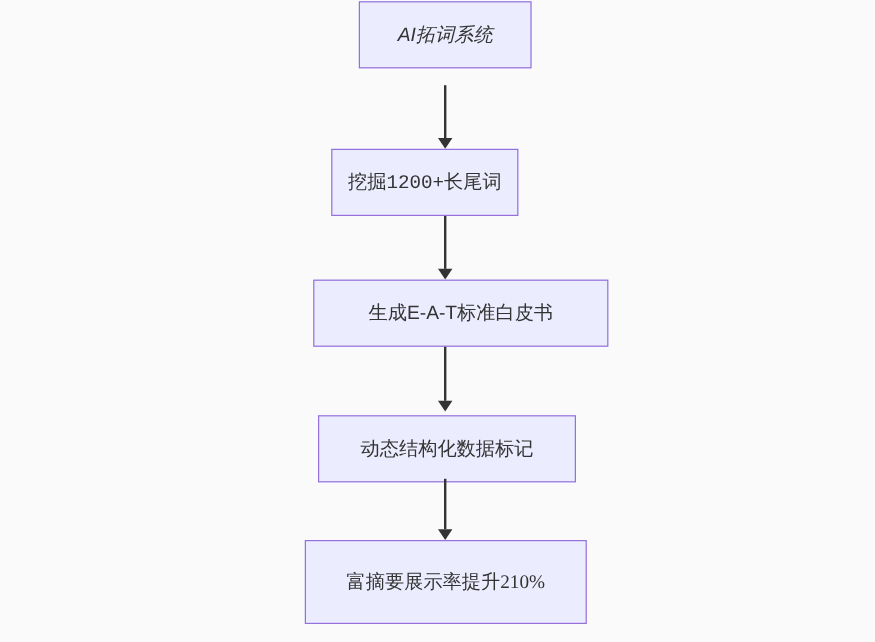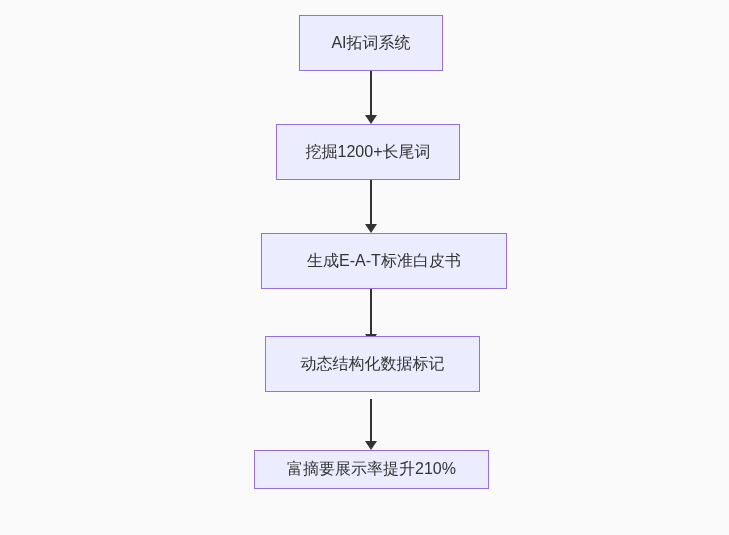--- a/index.html
+++ b/index.html
@@ -20,25 +20,25 @@
     background: #ECECFF;
     border: 1.5px solid #9370DB;
     display: flex;
     align-items: center;
     justify-content: center;
     font-size: 16px;
     color: #333333;
     text-align: center;
     white-space: nowrap;
   }
-  .n1 { left: 299px; top: 15px;  width: 144px; height: 56px; }
-  .n2 { left: 276px; top: 124px; width: 184px; height: 56px; }
+  .n1 { left: 299px; top: 1px;  width: 144px; height: 56px; font-style: italic; }
+  .n2 { left: 276px; top: 124px; width: 156px; height: 56px; font-family: Liberation Mono, monospace; }
   .n3 { left: 261px; top: 233px; width: 246px; height: 56px; }
-  .n4 { left: 265px; top: 336px; width: 215px; height: 56px; }
-  .n5 { left: 254px; top: 450px; width: 235px; height: 39px; }
+  .n4 { left: 265px; top: 346px; width: 215px; height: 56px; }
+  .n5 { left: 254px; top: 450px; width: 235px; height: 70px; font-family: Liberation Serif, serif; }
 
   .edge-line {
     position: absolute;
     left: 370px;
     width: 2px;
     background: #333333;
   }
   .e1 { top: 71px;  height: 44px; }
   .e2 { top: 180px; height: 44px; }
   .e3 { top: 289px; height: 45px; }

